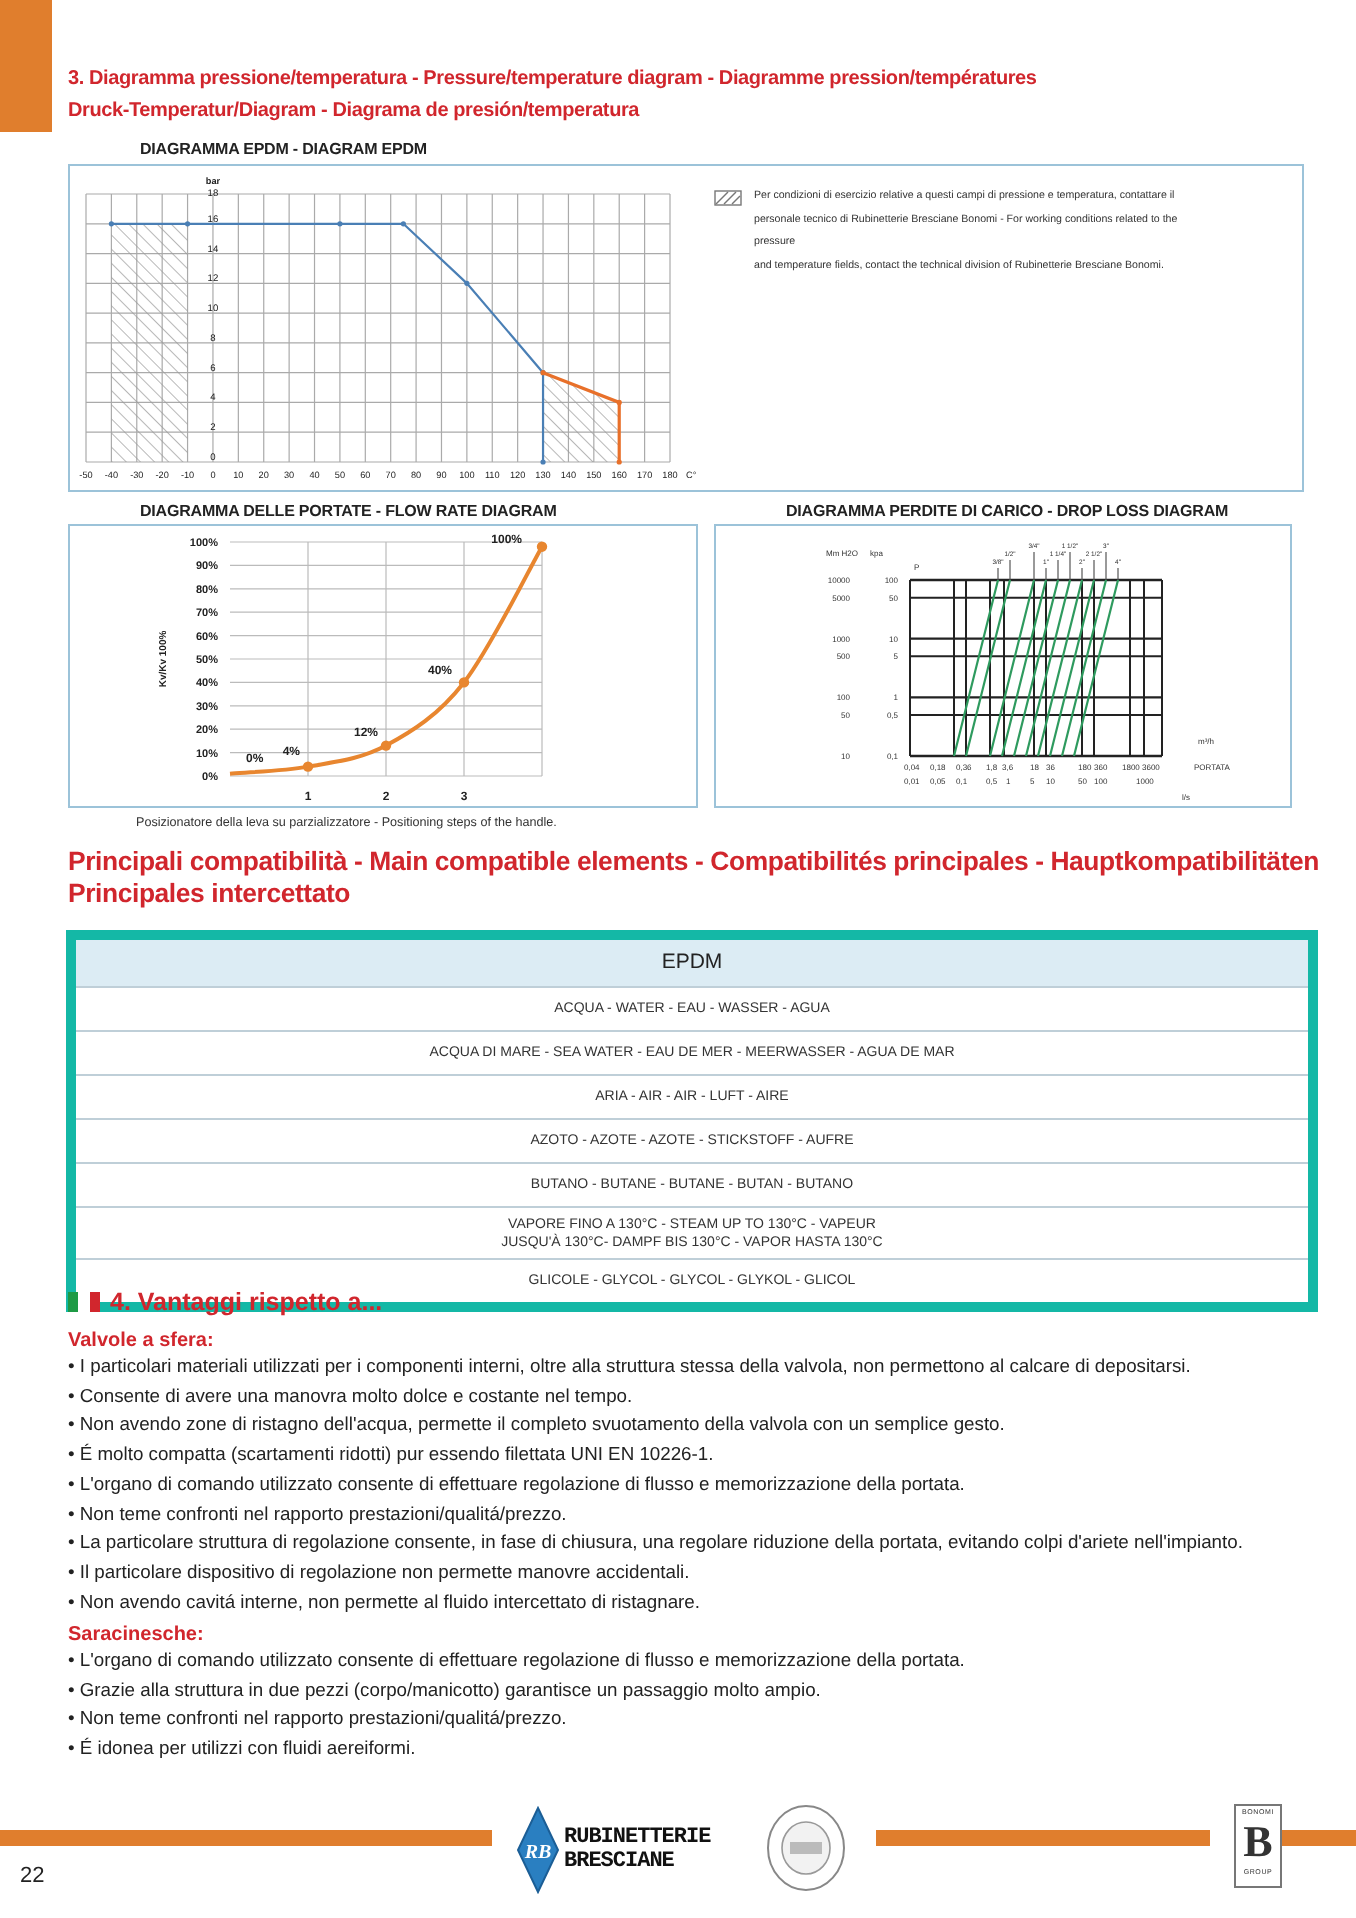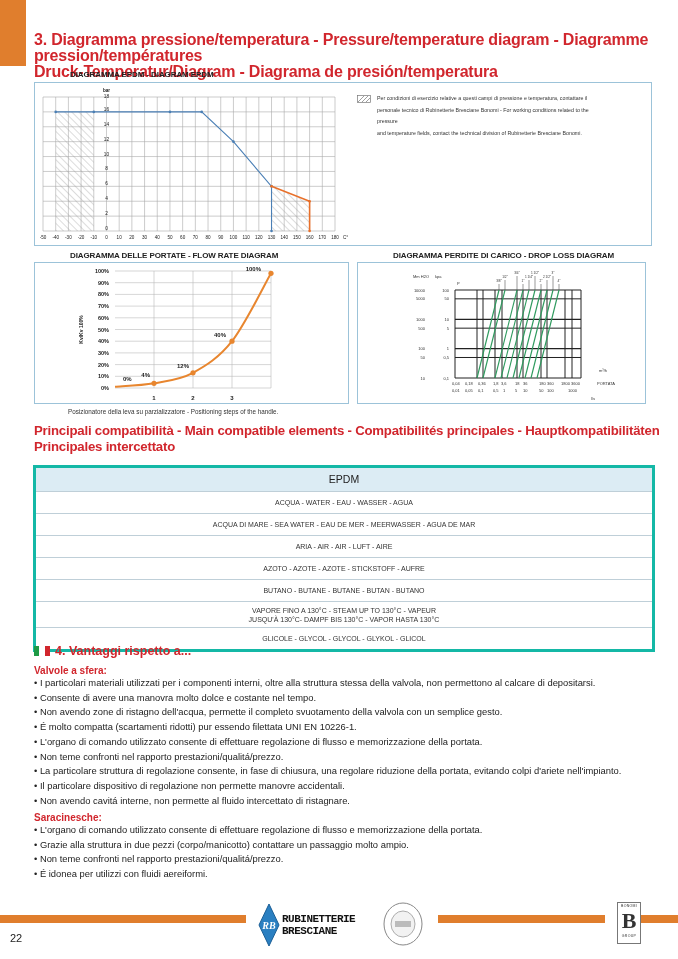--- a/index.html
+++ b/index.html
@@ -1,20 +1,20 @@
 <!DOCTYPE html>
 <html><head>
 <meta charset="utf-8">
 <style>
   html,body{margin:0;padding:0;background:#fff;}
   body{width:678px;height:959px;position:relative;overflow:hidden;font-family:"Liberation Sans",sans-serif;color:#222;}
   .abs{position:absolute;}
   .orange-tab{left:0;top:0;width:26px;height:66px;background:#e07e2d;}
   .h-red{color:#d1262d;font-weight:bold;}
-  .title3{left:34px;top:32px;font-size:16px;line-height:16px;letter-spacing:-0.2px;}
+  .title3{left:34px;top:32px;font-size:10px;line-height:16px;letter-spacing:-0.2px;}
   .sub-label{font-size:8px;font-weight:bold;color:#222;letter-spacing:-0.1px;padding-left:36px;}
   .frame{border:1px solid #9cc3d9;background:#fff;}
   .legend-note{font-size:5.3px;line-height:11.5px;color:#333;}
   .caption{font-size:6.3px;color:#333;}
   .title-compat{left:34px;top:423px;font-size:13.2px;line-height:16px;letter-spacing:-0.2px;}
   table.compat{border-collapse:collapse;width:616px;font-size:7px;color:#333;}
   table.compat td{border-bottom:1px solid #bfcfd8;text-align:center;height:21px;padding:0;line-height:9px;}
   table.compat td.head{background:#dcecf4;font-size:10.5px;height:23px;color:#222;}
   .adv-title{left:34px;top:644px;font-size:12.5px;}
   .flag{display:inline-block;width:16px;height:10px;vertical-align:-1px;margin-right:5px;}
@@ -286,21 +286,21 @@
       <line x1="201" y1="27" x2="201" y2="21" stroke="#555" stroke-width="0.6"></line>
       <text x="201" y="19" font-size="3.2" text-anchor="middle" fill="#333" font-family="Liberation Sans, sans-serif">4"</text>
     </svg>
 </div>
 
 <div class="abs title-compat h-red">
   <div>Principali compatibilità - Main compatible elements - Compatibilités principales - Hauptkompatibilitäten</div>
   <div>Principales intercettato</div>
 </div>
 
-<div class="abs" style="left:33px;top:465px;border:3px solid #14b8a6;">
+<div class="abs" style="left:33px;top:465px;border:5px solid #14b8a6;">
   <table class="compat">
     <tbody>
         <tr>
           <td class="head">EPDM</td>
         </tr>
     <tr>
           <td>ACQUA - WATER - EAU - WASSER - AGUA</td>
         </tr>
     <tr>
           <td>ACQUA DI MARE - SEA WATER - EAU DE MER - MEERWASSER - AGUA DE MAR</td>
@@ -343,21 +343,21 @@
       <li>La particolare struttura di regolazione consente, in fase di chiusura, una regolare riduzione della portata, evitando colpi d'ariete nell'impianto.</li>
       <li>Il particolare dispositivo di regolazione non permette manovre accidentali.</li>
       <li>Non avendo cavitá interne, non permette al fluido intercettato di ristagnare.</li>
     </ul>
 </div>
 
 <div class="abs" style="left:34px;top:812px;width:640px;">
   <div class="sec-head">Saracinesche:</div>
   <ul class="bul" id="gates-list">
       <li>L'organo di comando utilizzato consente di effettuare regolazione di flusso e memorizzazione della portata.</li>
-      <li>Grazie alla struttura in due pezzi (corpo/manicotto) contattare un passaggio molto ampio.</li>
+      <li>Grazie alla struttura in due pezzi (corpo/manicotto) garantisce un passaggio molto ampio.</li>
       <li>Non teme confronti nel rapporto prestazioni/qualitá/prezzo.</li>
       <li>É idonea per utilizzi con fluidi aereiformi.</li>
     </ul>
 </div>
 
 <div class="abs footer-bar" style="left:0;top:915px;width:246px;"></div>
 <div class="abs footer-bar" style="left:438px;top:915px;width:167px;"></div>
 <div class="abs footer-bar" style="left:640px;top:915px;width:38px;"></div>
 
 <div class="abs" style="left:258px;top:903px;width:100px;height:46px;">

